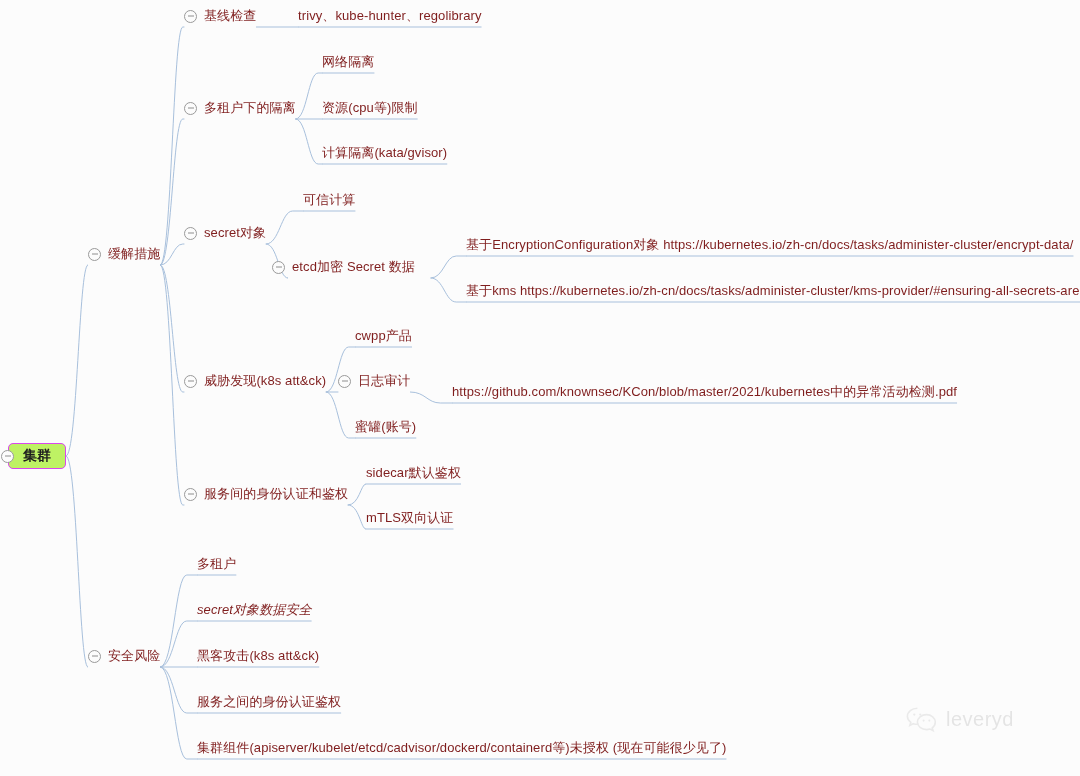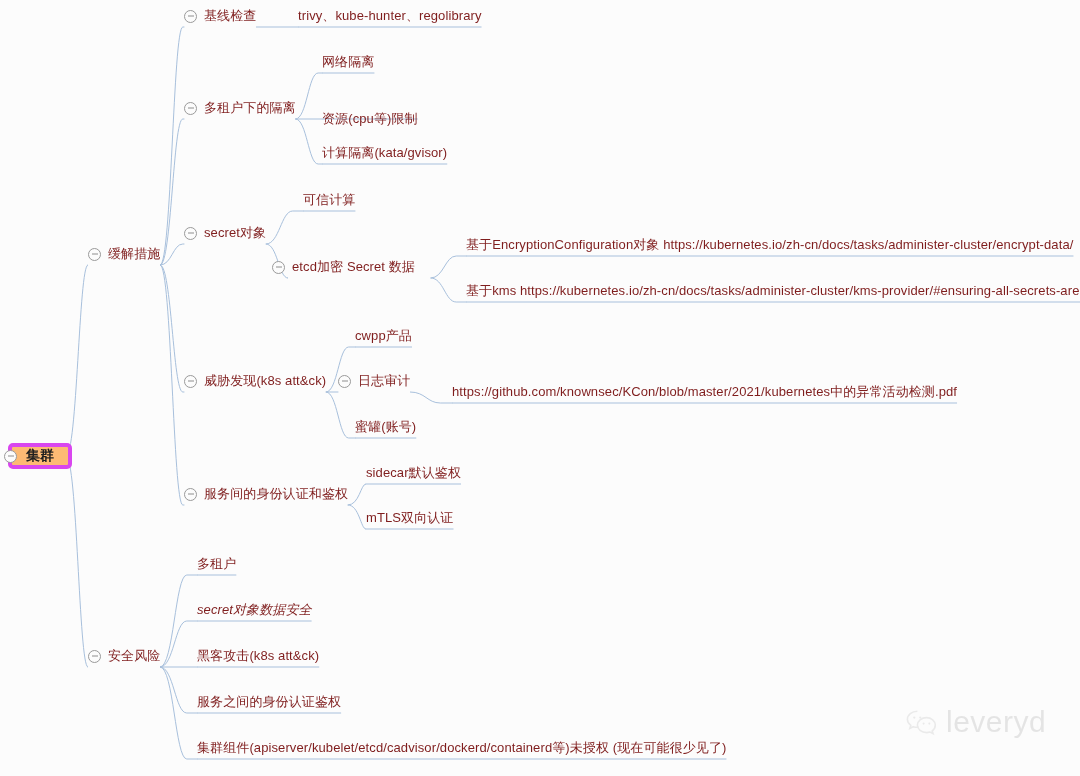--- a/index.html
+++ b/index.html
@@ -39,22 +39,22 @@
     font-size: 13px;
     letter-spacing: 0.1px;
     color: #7f1d1d;
   }
   
   .root-node {
     position: absolute;
     display: flex;
     align-items: center;
     justify-content: center;
-    background: #fdba74;
-    border: 4px solid #d946ef;
+    background: #bef264;
+    border: 1px solid #d946ef;
     border-radius: 5px;
     height: 26px;
     padding: 0 14px;
   }
   .root-node .node-label {
     font-size: 14px;
     font-weight: bold;
     color: #1f1f1f;
   }
   
@@ -97,21 +97,21 @@
   }
   
   #watermark {
     position: absolute;
     display: flex;
     align-items: center;
     gap: 7px;
     opacity: 0.55;
   }
   #watermark .wm-text {
-    font-size: 30px;
+    font-size: 20px;
     color: #d2d2d2;
     letter-spacing: 0.5px;
   }
 </style>
 </head>
 <body>
 
 <div id="canvas">
   <svg id="edges" viewBox="0 0 1080 776" preserveAspectRatio="none">
       <line x1="298" y1="27" x2="481.53125" y2="27" stroke="#a8c0dc" stroke-width="1"></line>
@@ -174,21 +174,21 @@
       <div class="node" style="left: 298px; top: 5px;">
         <span class="node-label">trivy、kube-hunter、regolibrary</span>
       </div>
       <div class="node" style="left: 184px; top: 97px;">
         <span class="toggle"></span>
         <span class="node-label">多租户下的隔离</span>
       </div>
       <div class="node" style="left: 322px; top: 51px;">
         <span class="node-label">网络隔离</span>
       </div>
-      <div class="node" style="left: 322px; top: 97px; margin-top: 11px;">
+      <div class="node" style="left: 322px; top: 97px;">
         <span class="node-label">资源(cpu等)限制</span>
       </div>
       <div class="node" style="left: 322px; top: 142px;">
         <span class="node-label">计算隔离(kata/gvisor)</span>
       </div>
       <div class="node" style="left: 184px; top: 222px;">
         <span class="toggle"></span>
         <span class="node-label">secret对象</span>
       </div>
       <div class="node" style="left: 303px; top: 189px;">

